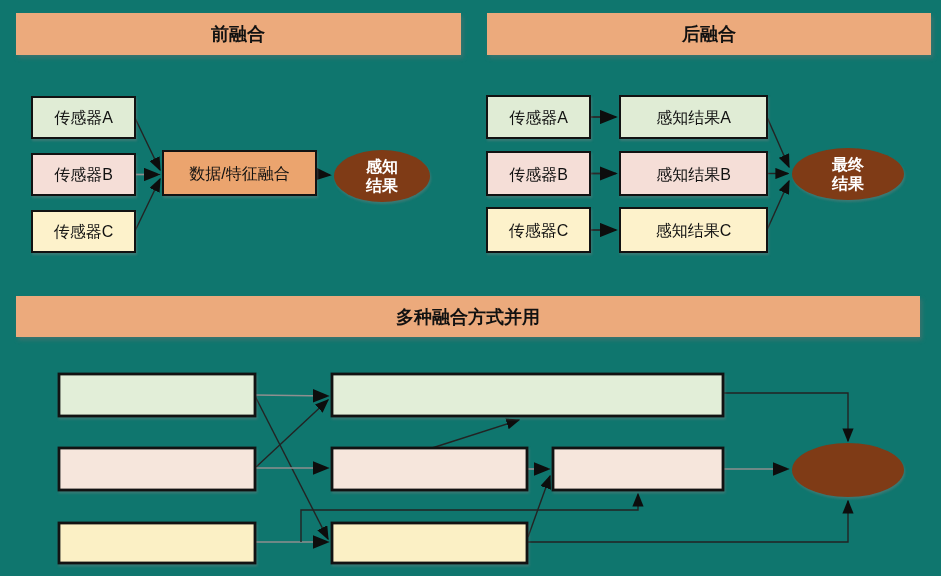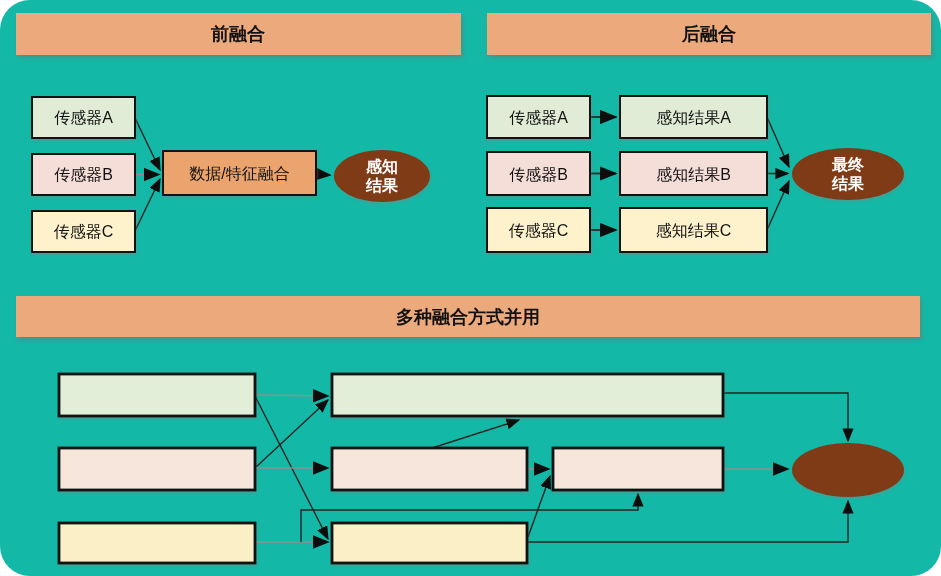--- a/index.html
+++ b/index.html
@@ -1,16 +1,16 @@
 <!DOCTYPE html>
 <html><head>
 <meta charset="utf-8">
 <style>
   html,body { margin:0; padding:0; background:#ffffff; }
-  .stage { width:941px; height:576px; position:relative; background:#14b8a6; overflow:hidden;border-radius:30px; }
+  .stage { width:941px; height:576px; position:relative; background:#0f766e; overflow:hidden; }
   svg { display:block; }
   text {
     font-family:"Liberation Sans","DejaVu Sans",sans-serif;
     font-size:16px; fill:#111; text-anchor:middle;
   }
   .hdr   { font-size:18px; font-weight:700; }
   .ell-t { font-size:16px; font-weight:700; fill:#ffffff; }
   .box   { stroke:#121212; stroke-width:2; }
   .box3  { stroke:#121212; stroke-width:2.8; }
   .ln    { stroke:#232323; stroke-width:1.4; fill:none; }

